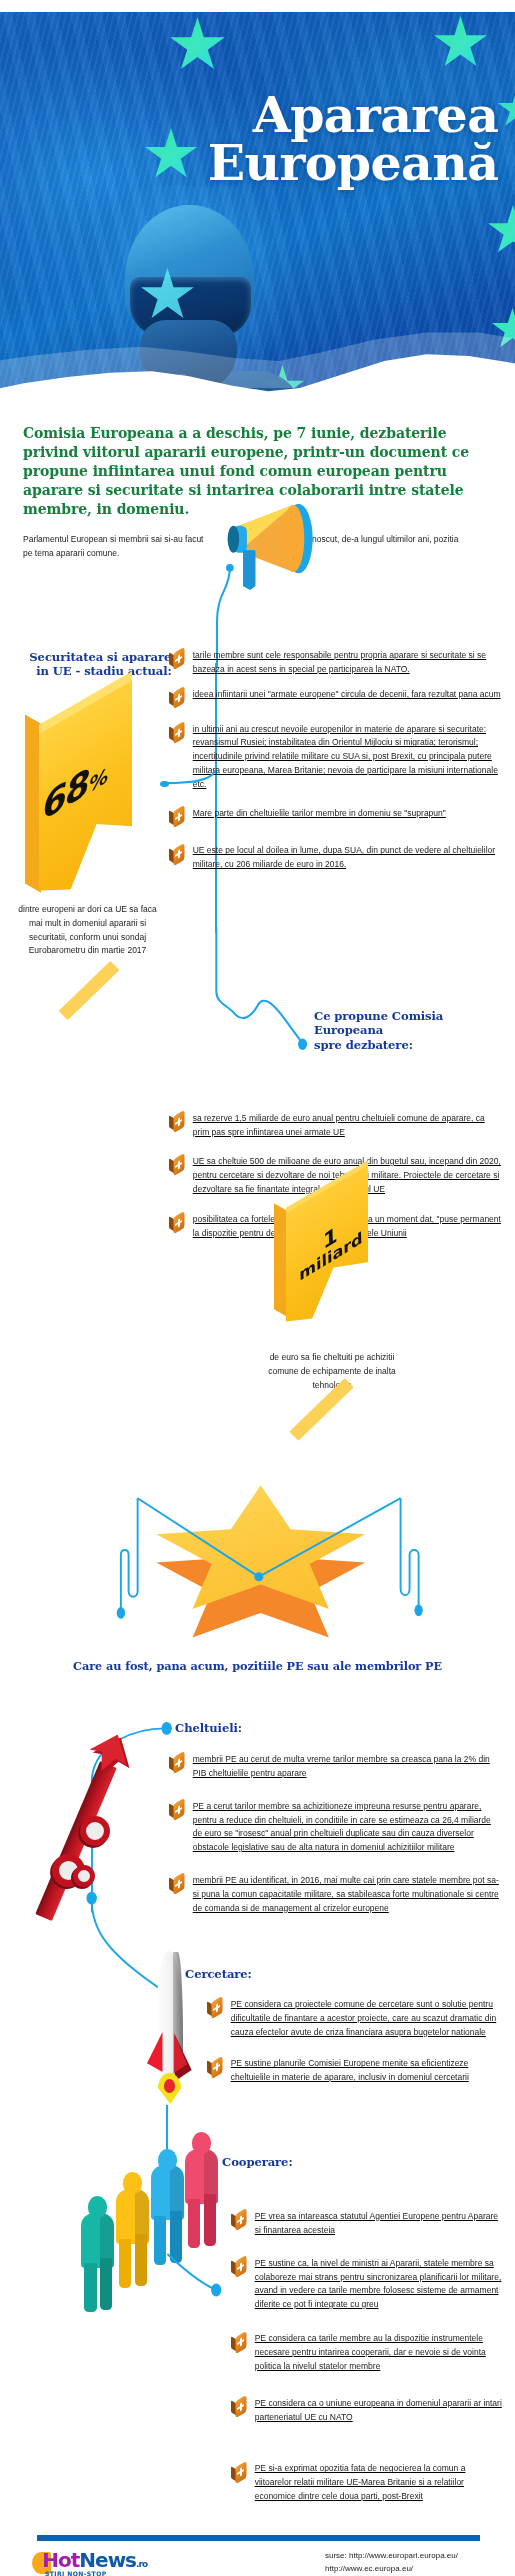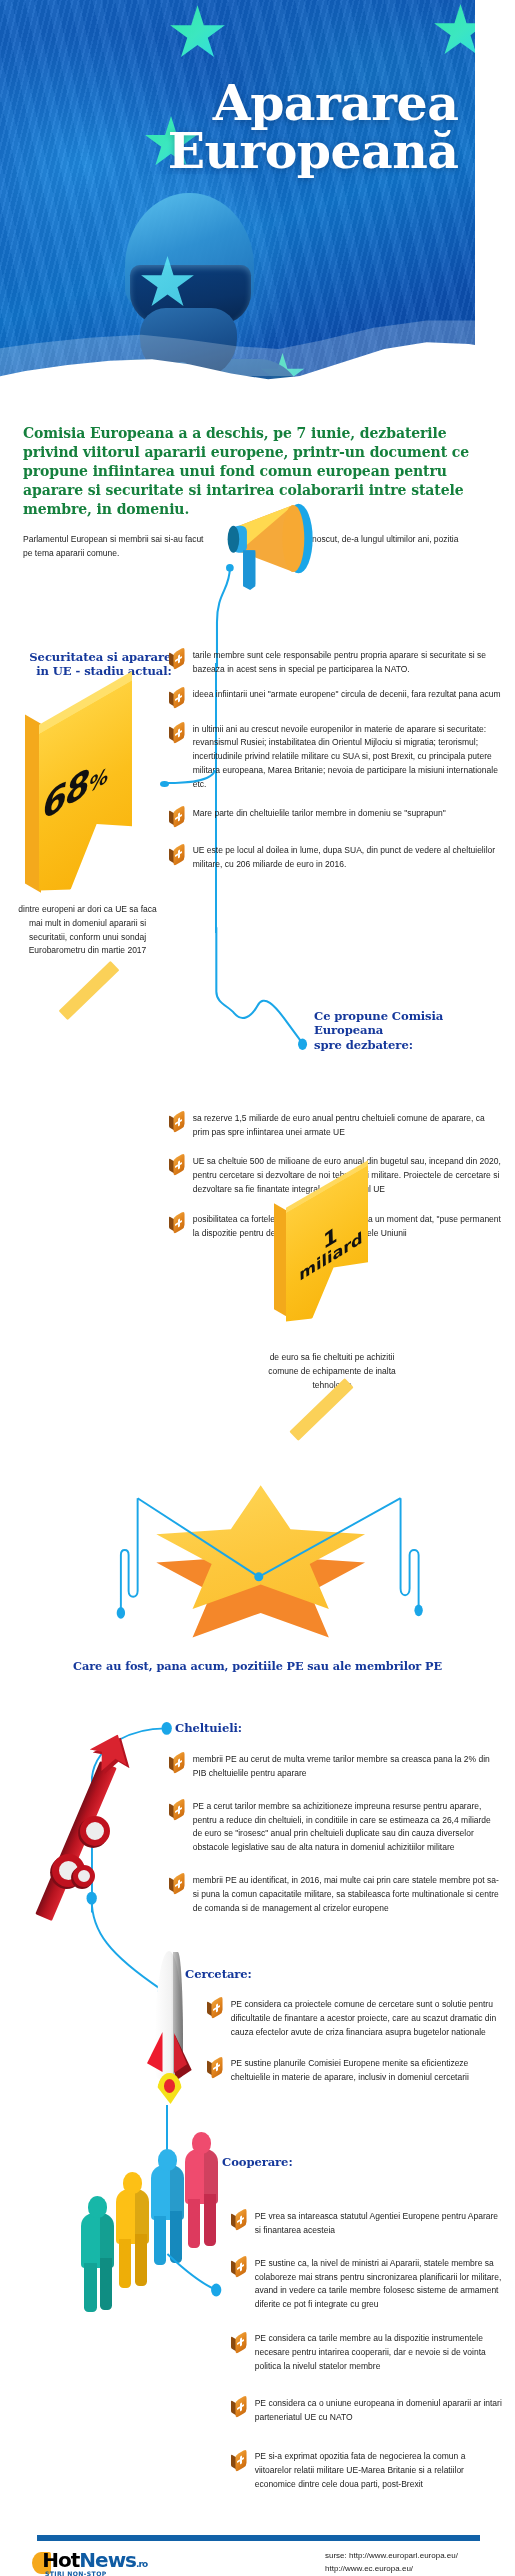--- a/index.html
+++ b/index.html
@@ -12,22 +12,22 @@
     position: relative;
     width: 515px;
     height: 2576px;
     background: #ffffff;
     overflow: hidden;
   }
 
   
   .hero {
     position: absolute;
-    left: 0; top: 0;
-    width: 475px; height: 412px;
+    left: 0; top: 12px;
+    width: 515px; height: 412px;
     overflow: hidden;
     background:
       radial-gradient(ellipse 70% 55% at 18% 40%, #1f8ae0 0%, rgba(31,138,224,0) 60%),
       radial-gradient(ellipse 60% 45% at 78% 18%, #1574c9 0%, rgba(21,116,201,0) 62%),
       linear-gradient(160deg, #1566c4 0%, #0f56b8 28%, #1277cf 55%, #0d52b3 78%, #0a49a6 100%);
   }
   .hero .drape {
     position: absolute; left: 0; top: 0; width: 515px; height: 412px;
     background:
       repeating-linear-gradient(104deg, rgba(255,255,255,0.055) 0px, rgba(255,255,255,0.055) 1.9px, rgba(0,0,0,0.045) 1.9px, rgba(0,0,0,0.045) 5.8px),
@@ -127,21 +127,21 @@
 
   
   .conn { position: absolute; background: #1aa6e8; }
   .dot {
     position: absolute; width: 7px; height: 7px; border-radius: 50%;
     background: #1aa6e8;
   }
   .conn-svg { position: absolute; overflow: visible; }
 
   
-  .bullet-list { position: absolute; }
+  .bullet-list { position: absolute; text-decoration: underline; }
   .bullet {
     position: relative;
     display: flex;
     align-items: flex-start;
     margin-bottom: 11.6px;
   }
   .bullet-icon {
     position: relative;
     flex: 0 0 auto;
     width: 16.7px; height: 19.3px;
@@ -361,21 +361,21 @@
     border-radius: 50% 10% 10% 50% / 50% 10% 10% 50%;
   }
   .logo .word {
     position: absolute; left: 10.3px; top: -0.6px;
     font-family: "DejaVu Sans", sans-serif;
     font-weight: bold;
     font-size: 20px;
     color: #0f5ba3;
     letter-spacing: -1px;
   }
-  .logo .word .hot { color: #000000; }
+  .logo .word .hot { color: #a21caf; }
   .logo .word .ro { font-size: 9px; vertical-align: baseline; }
   .logo .tag {
     position: absolute; left: 13px; top: 21px;
     font-family: "DejaVu Sans", sans-serif;
     font-weight: bold;
     font-size: 6.1px;
     color: #0f5ba3;
     letter-spacing: 0.4px;
   }
   .sources {
@@ -730,21 +730,21 @@
     </div>
     <div class="bullet" style="margin-bottom:23px;">
       <div class="bullet-icon">
           <div class="side"></div>
           <div class="face"></div>
           <div class="plus-h"></div>
           <div class="plus-v"></div>
         </div>
       <div class="bullet-text body-txt">PE considera ca tarile membre au la dispozitie instrumentele necesare pentru intarirea cooperarii, dar e nevoie si de vointa politica la nivelul statelor membre</div>
     </div>
-    <div class="bullet" style="margin-bottom:26px;">
+    <div class="bullet" style="margin-bottom:38px;">
       <div class="bullet-icon">
           <div class="side"></div>
           <div class="face"></div>
           <div class="plus-h"></div>
           <div class="plus-v"></div>
         </div>
       <div class="bullet-text body-txt">PE considera ca o uniune europeana in domeniul apararii ar intari parteneriatul UE cu NATO</div>
     </div>
     <div class="bullet">
       <div class="bullet-icon">

